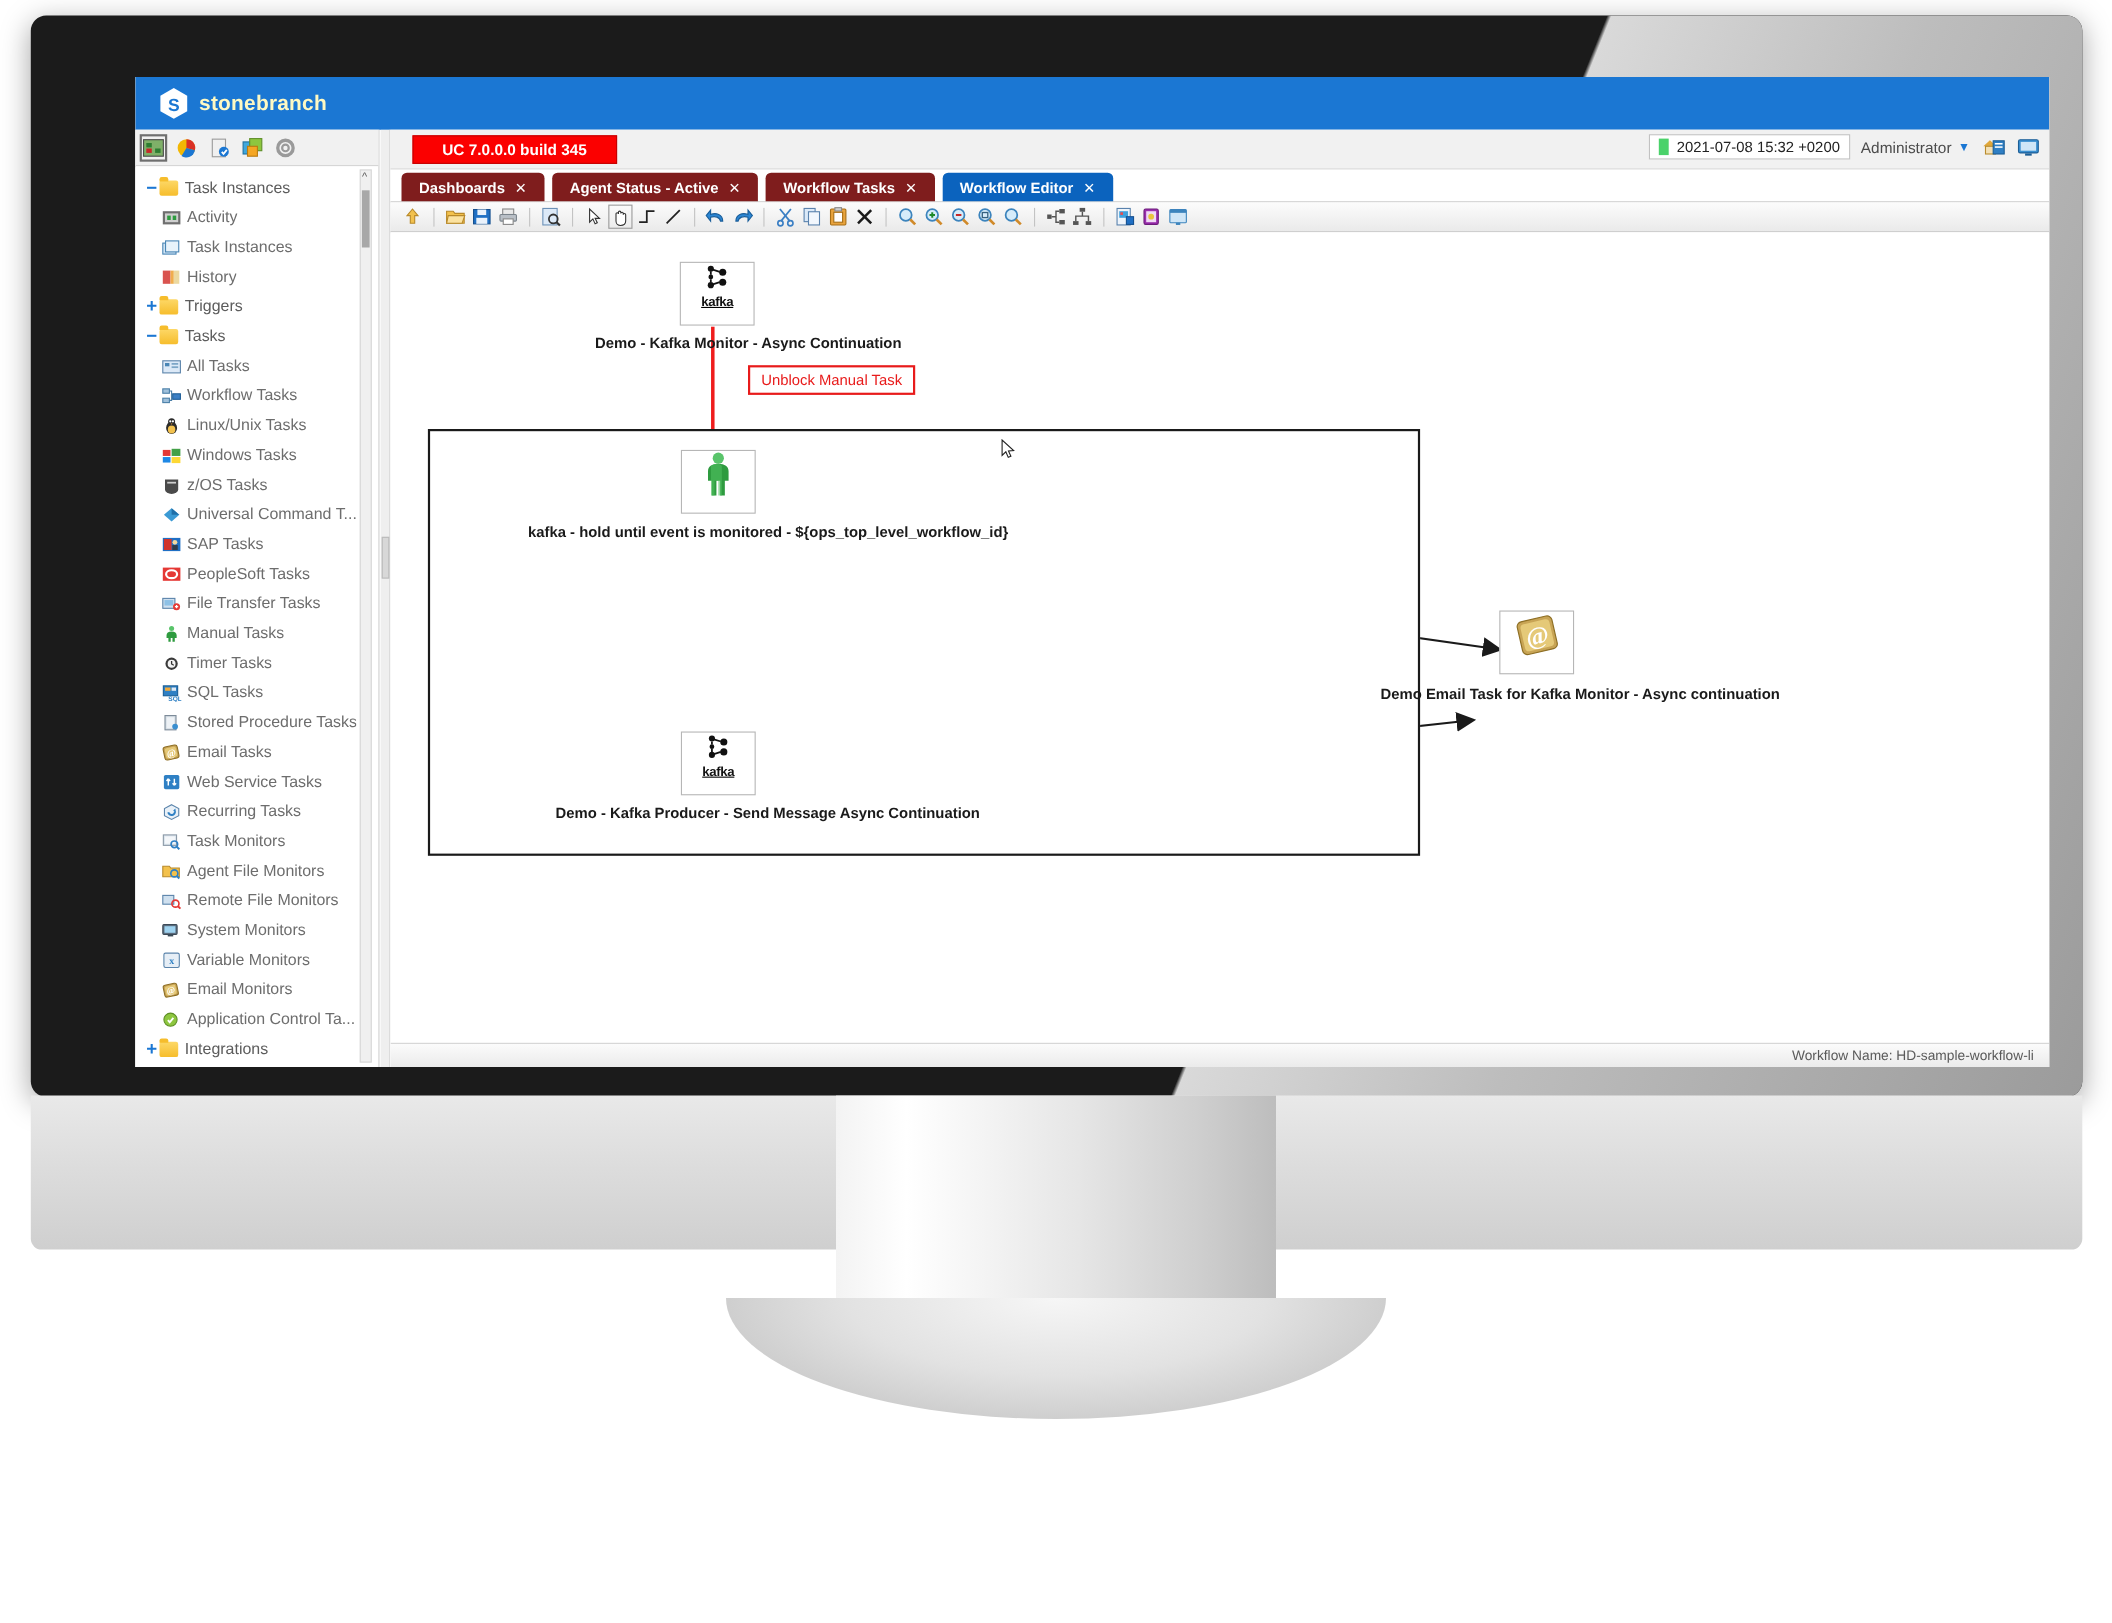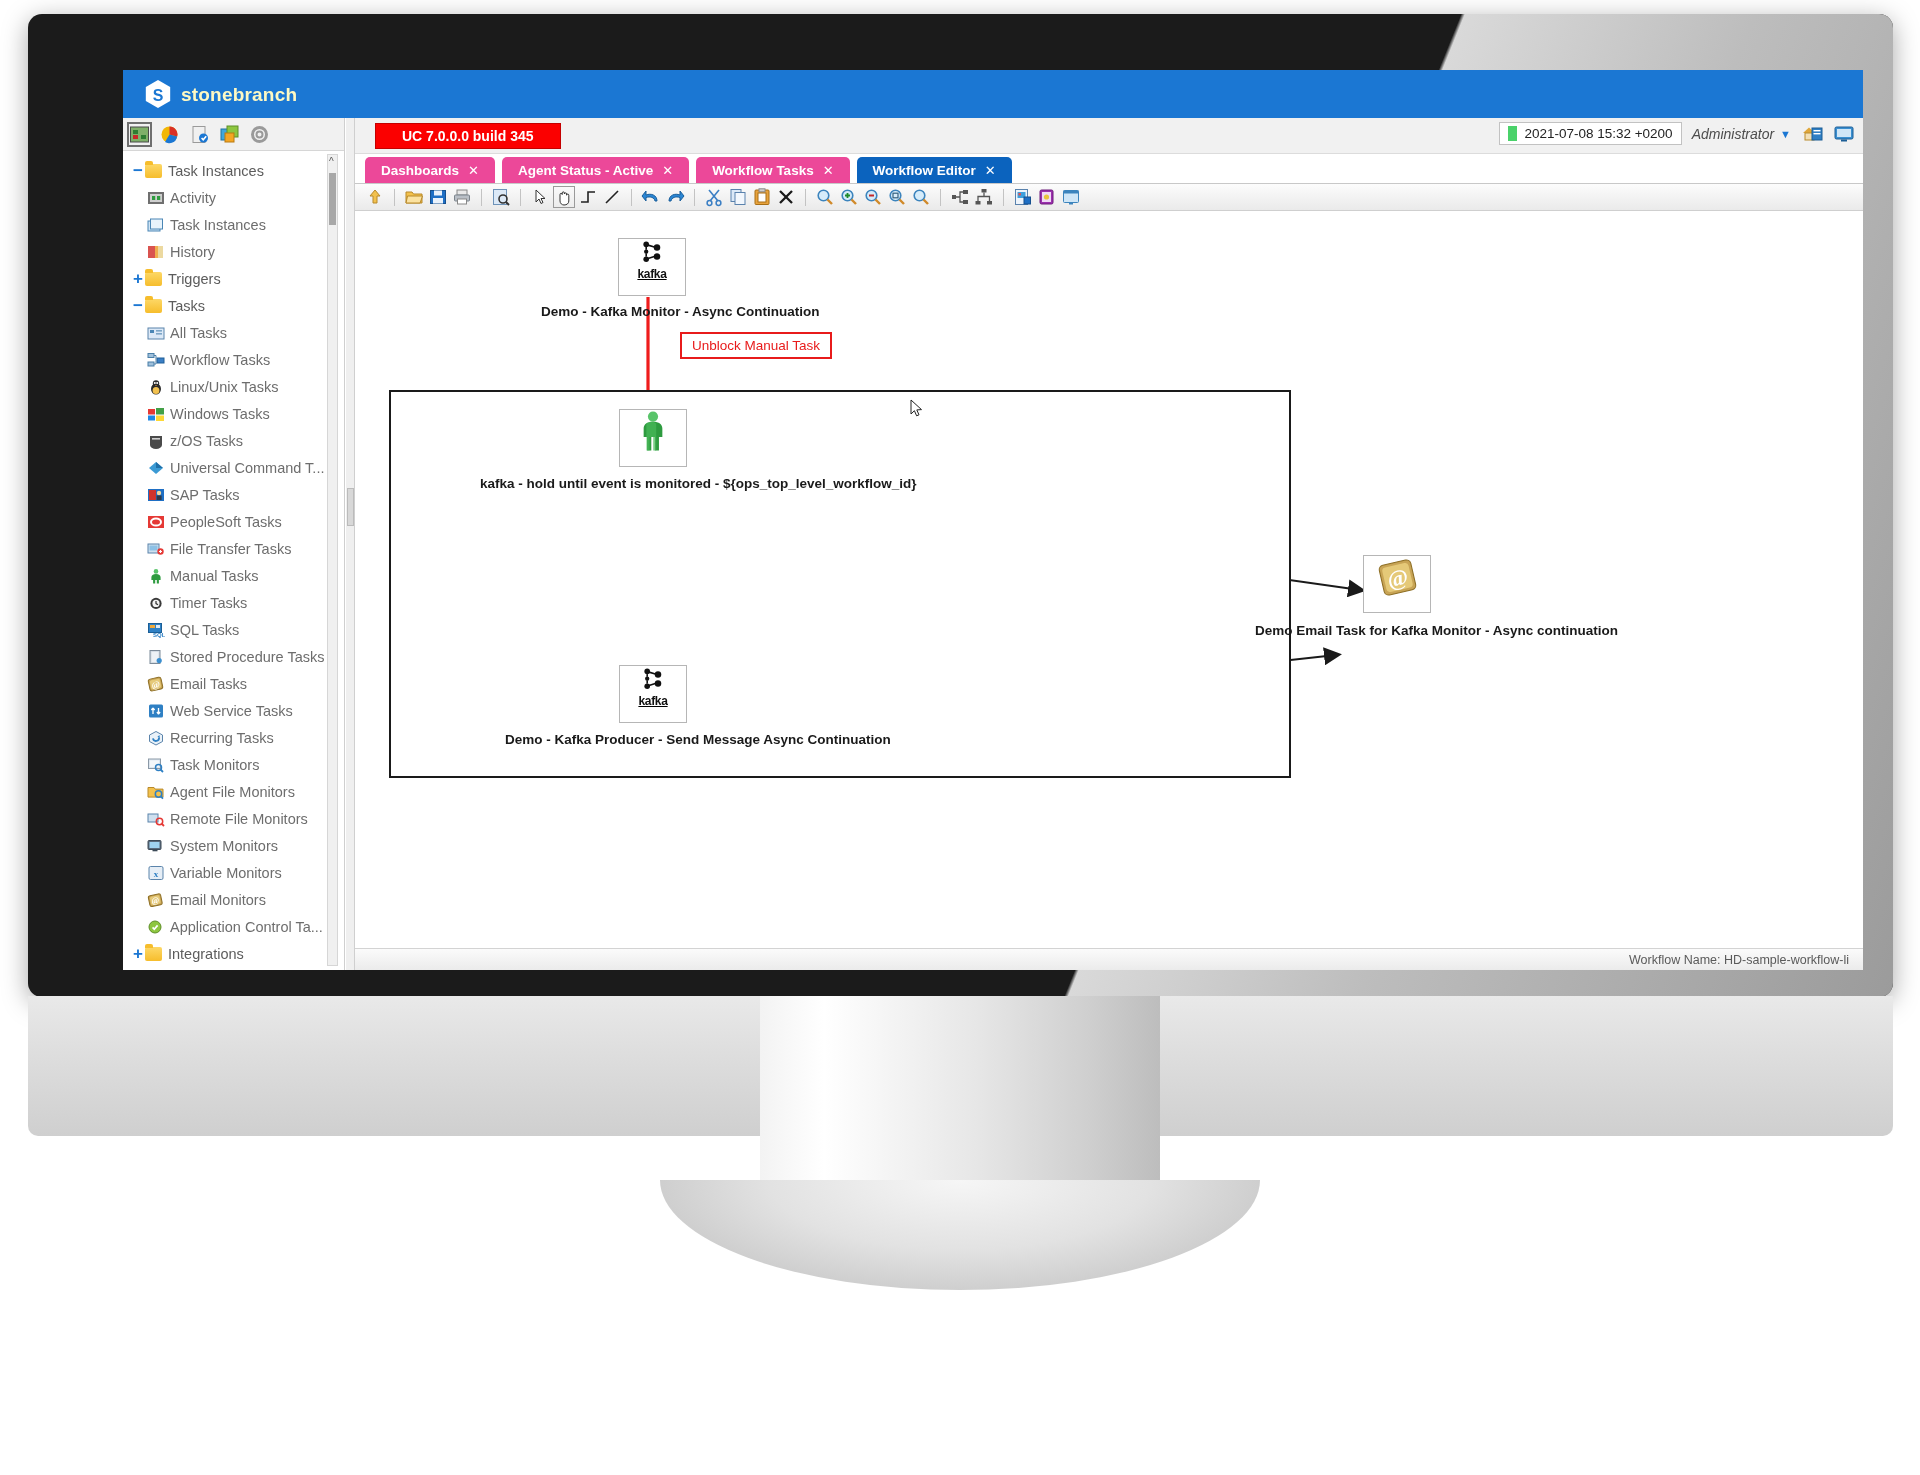--- a/index.html
+++ b/index.html
@@ -138,32 +138,32 @@
   }
   #topbar-right {
     position: absolute; right: 8px; top: 4px; display: flex; align-items: center; gap: 10px;
   }
   #clock {
     display: flex; align-items: center; gap: 7px;
     border: 1px solid #c2c2c2; background: #ffffff;
     font-size: 13.5px; color: #222; padding: 3px 8px;
   }
   #clock .dot { width: 9px; height: 15px; background: #4ad26a; display: inline-block; }
-  #user-menu { font-size: 14px; color: #4c4c4c; display: flex; align-items: center; gap: 6px; cursor: pointer; font-style: italic; }
+  #user-menu { font-size: 14px; color: #4c4c4c; display: flex; align-items: center; gap: 6px; cursor: pointer; }
   #user-menu .caret { color: #1b77d3; font-size: 11px; }
   .hdr-icon { width: 22px; height: 19px; display: inline-block; cursor: pointer; }
 
   
   #tabs {
     height: 30px; background: #ffffff; display: flex; align-items: flex-end;
     padding-left: 10px; gap: 7px; border-bottom: 1px solid #c8c8c8;
   }
   .tab {
     height: 26px; padding: 0 16px; display: flex; align-items: center; gap: 9px;
-    background: #ec4899; color: #ffffff; font-size: 13.5px; font-weight: bold;
+    background: #7f1d1d; color: #ffffff; font-size: 13.5px; font-weight: bold;
     border-radius: 5px 5px 0 0; cursor: pointer; white-space: nowrap;
   }
   .tab.active { background: #0b63be; }
   .tab .x { font-size: 13px; font-weight: normal; }
 
   
   #editor-toolbar {
     height: 27px; background: linear-gradient(180deg,#fcfcfc,#eaeaea);
     border-bottom: 1px solid #cfcfcf;
     display: flex; align-items: center; padding-left: 10px; gap: 4px;

